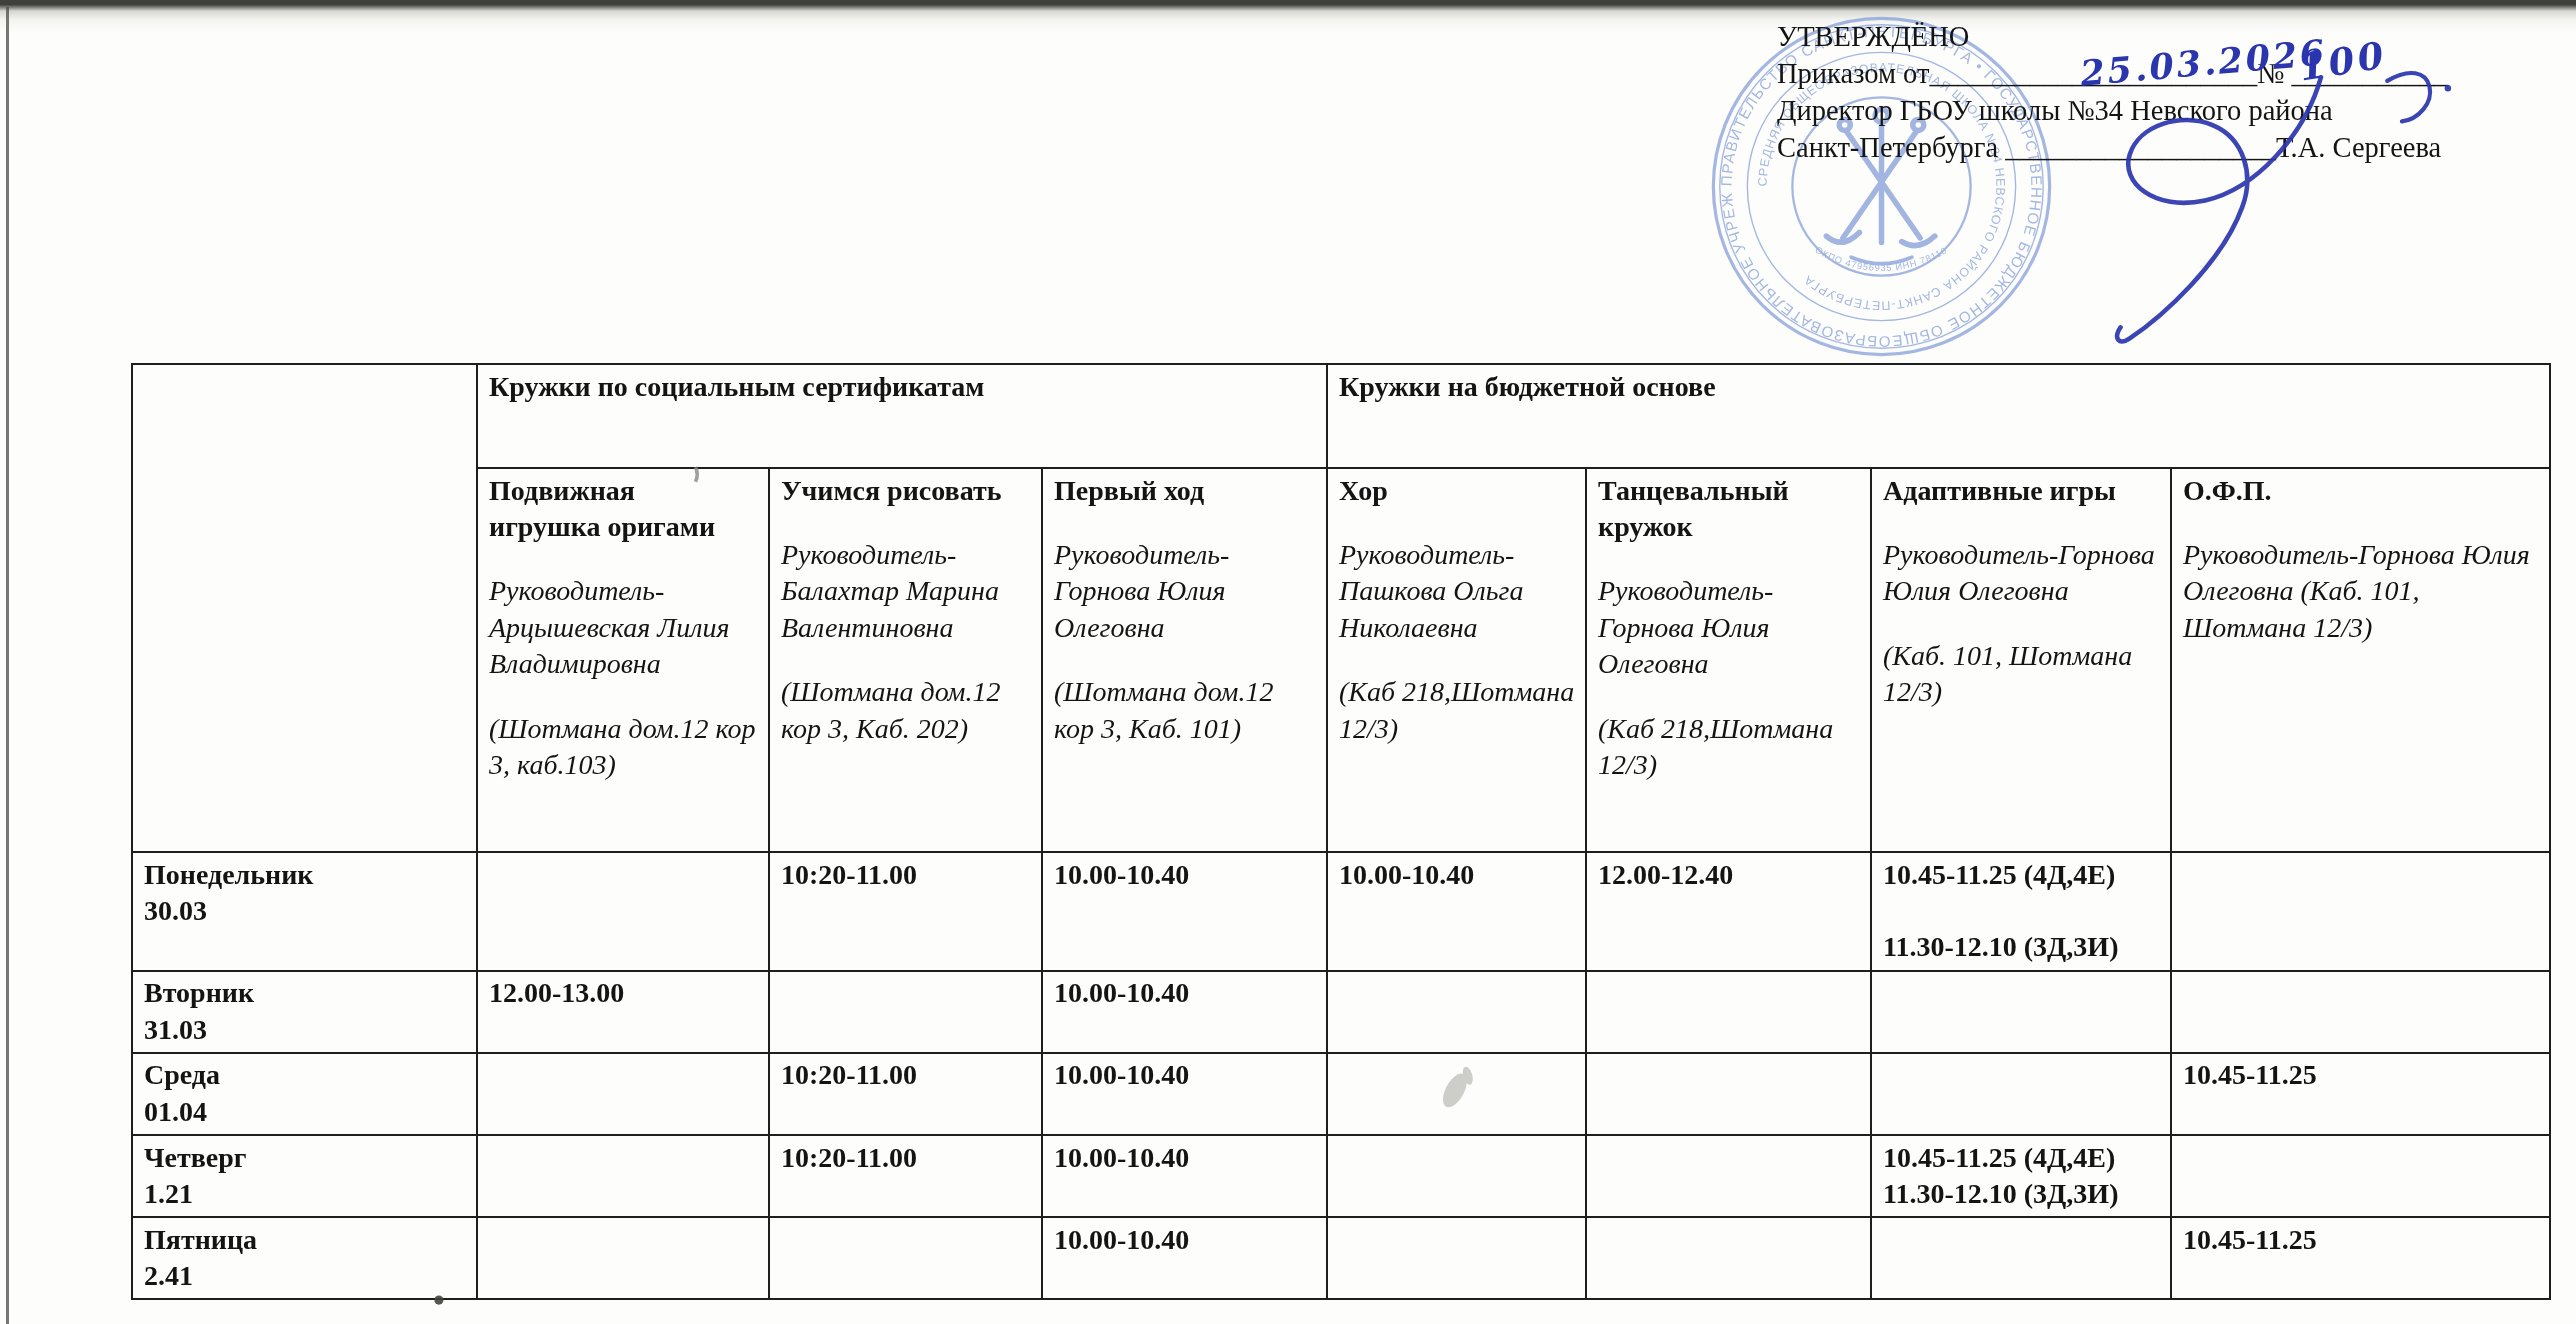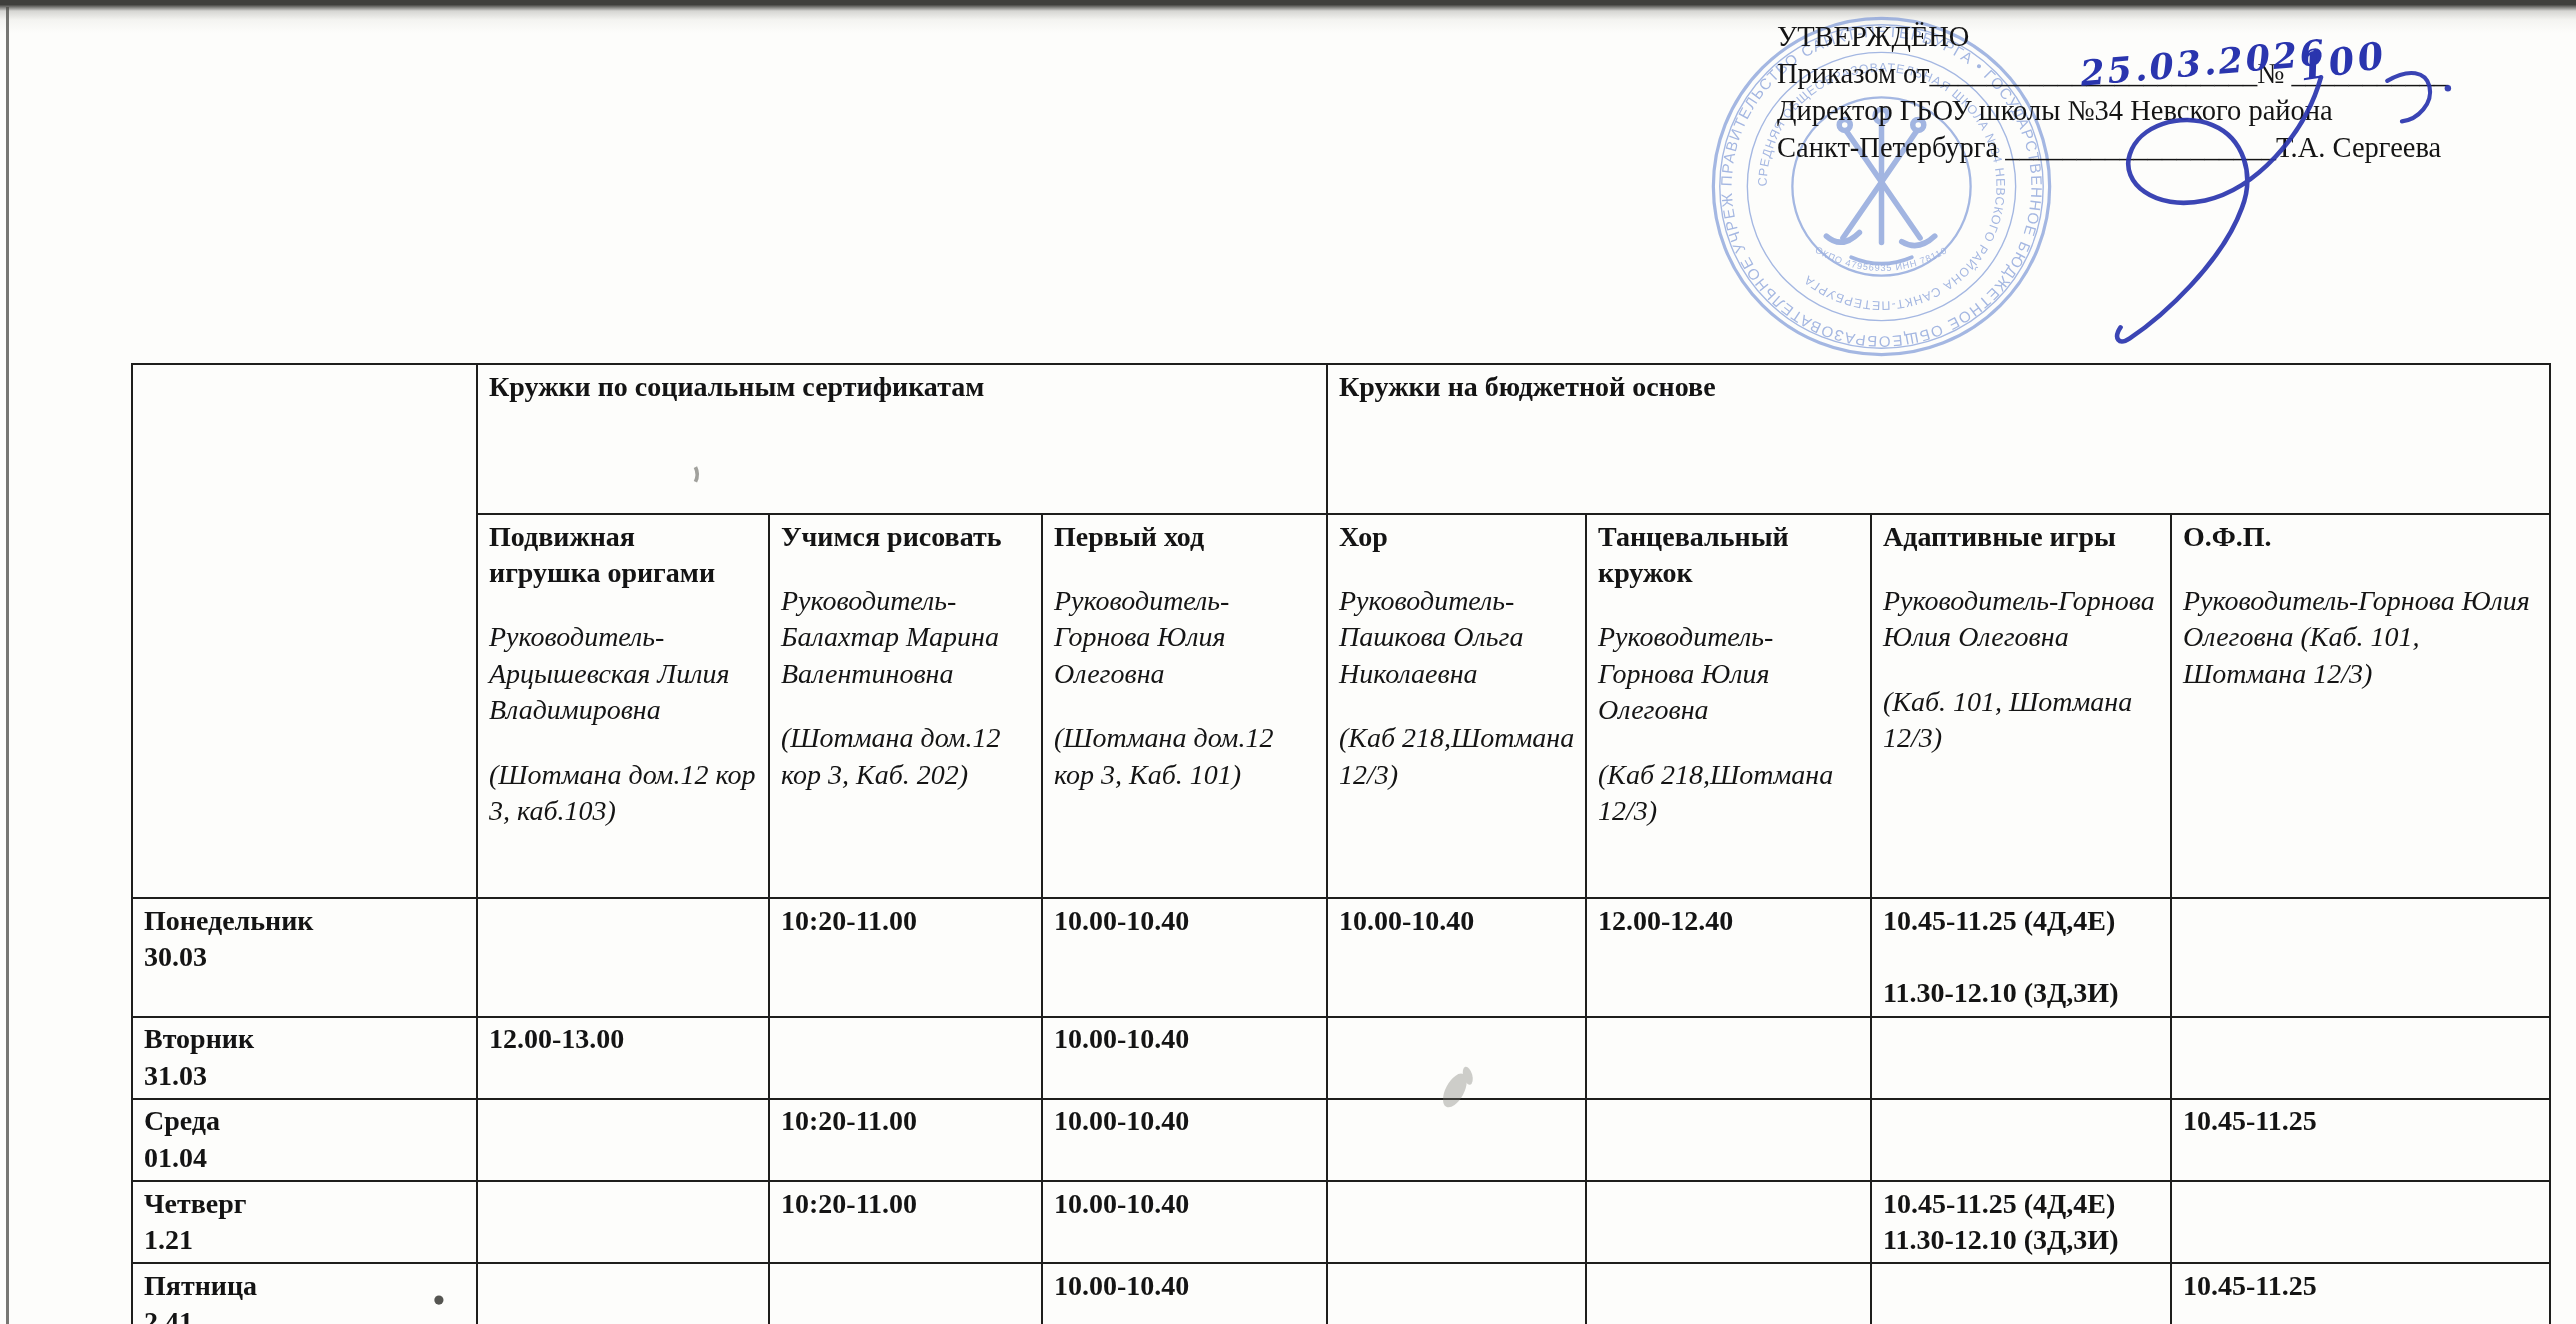--- a/index.html
+++ b/index.html
@@ -142,21 +142,21 @@
       <col style="width:345px">
         <col style="width:292px">
         <col style="width:273px">
         <col style="width:285px">
       <col style="width:259px">
         <col style="width:285px">
         <col style="width:300px">
         <col style="width:379px">
     </colgroup>
     <tbody>
-      <tr style="height:150px">
+      <tr style="height:104px">
         <td rowspan="2"></td>
         <td class="group-head" colspan="3">Кружки по социальным сертификатам</td>
         <td class="group-head" colspan="4">Кружки на бюджетной основе</td>
       </tr>
       <tr style="height:384px">
         <td class="club-cell">
           <div class="club-name">Подвижная
 игрушка оригами</div>
           <div class="club-leader">Руководитель-Арцышевская Лилия Владимировна</div>
           <div class="club-loc">(Шотмана дом.12 кор 3, каб.103)</div>

